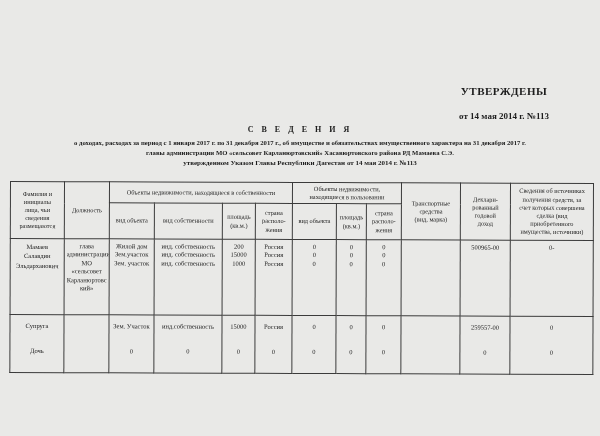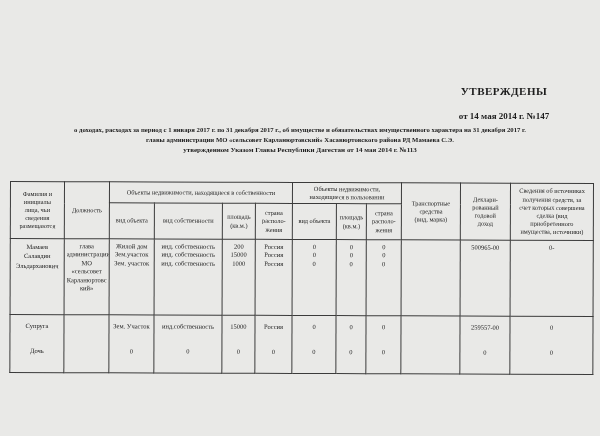--- a/index.html
+++ b/index.html
@@ -51,24 +51,25 @@
   tr.drow2 td{vertical-align:top;padding-top:5px;line-height:1.9;}
   td.cell-name{line-height:1.45;}
 </style>
 </head>
 <body>
 
 <div class="page">
 
   <div class="approval">
     <div class="a1">УТВЕРЖДЕНЫ</div>
-    <div>от 14 мая 2014 г. №147</div>
+    <div>от 14 мая 2014 г. №113</div>
   </div>
 
   <div class="titleblock">
+    <div class="t-head">С В Е Д Е Н И Я</div>
     <div class="t-line">о доходах, расходах за период с 1 января 2017 г. по 31 декабря 2017 г., об имуществе и обязательствах имущественного характера на 31 декабря 2017 г.</div>
     <div class="t-line">главы администрации МО «сельсовет Карланюртовский»  Хасавюртовского района  РД  Мамаева С.Э.</div>
     <div class="t-approved">утвержденном Указом Главы Республики Дагестан от 14 мая 2014 г. №113</div>
   </div>
 
   <table class="decl">
     <colgroup>
       <col style="width:54px">
         <col style="width:45px">
         <col style="width:45px">

